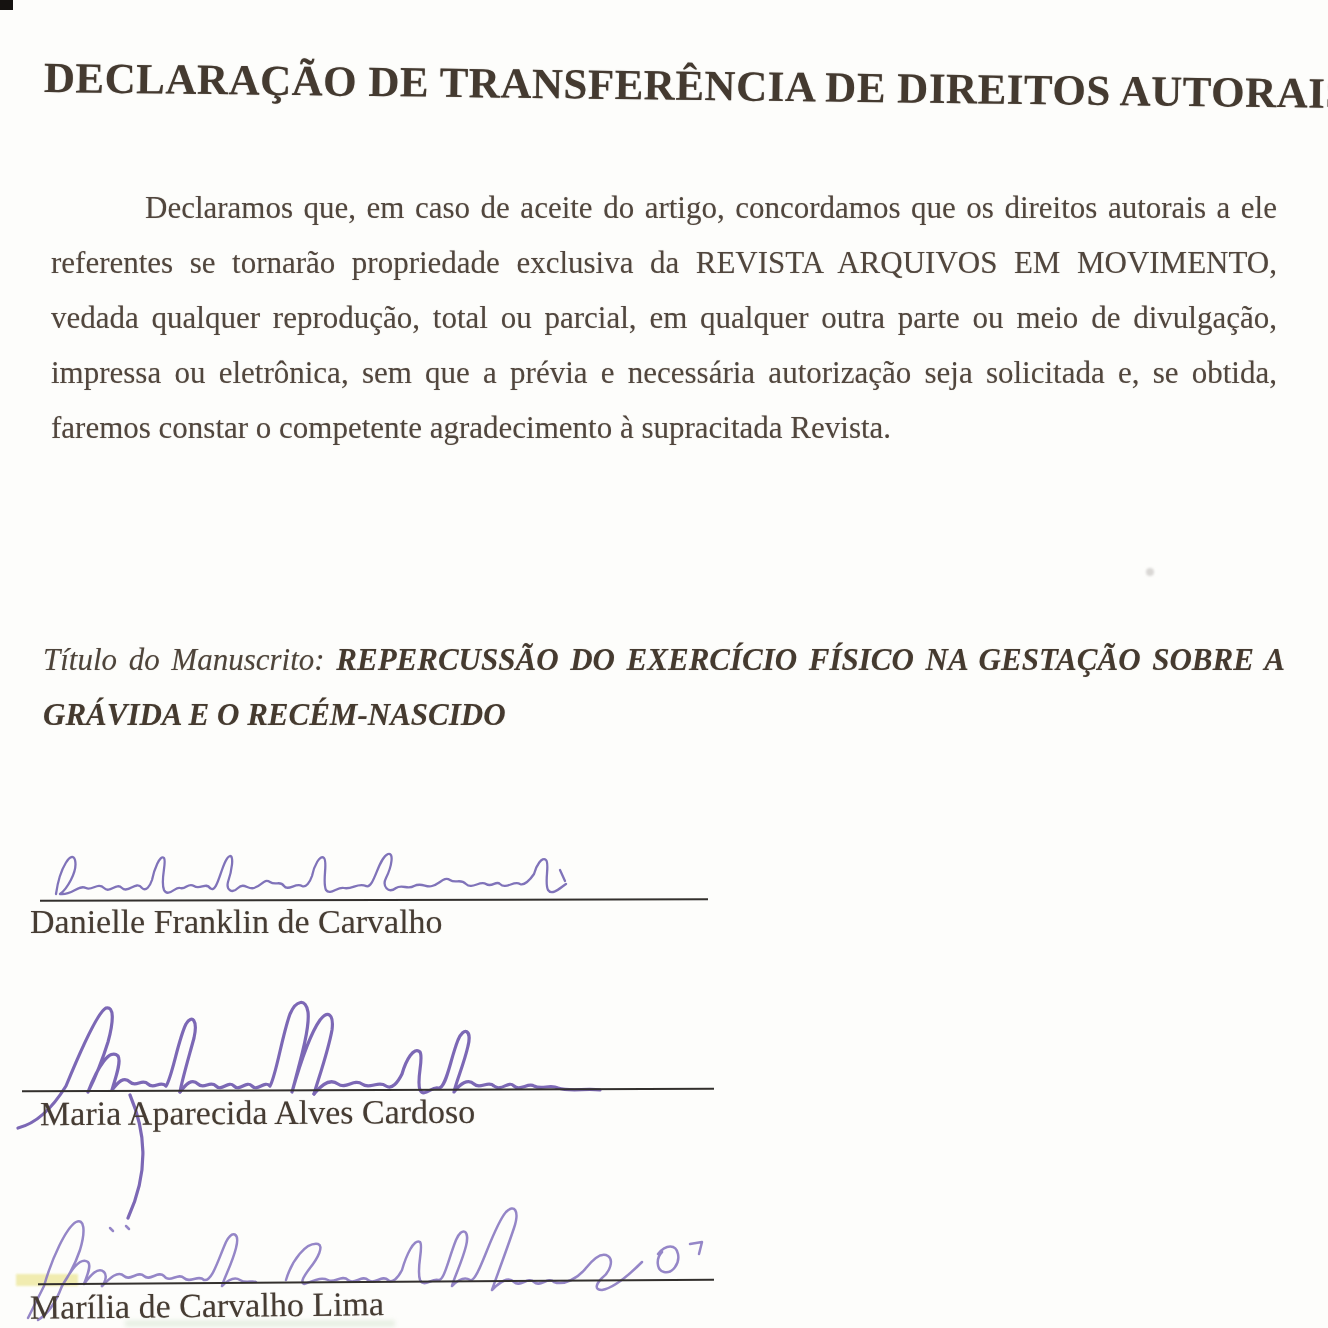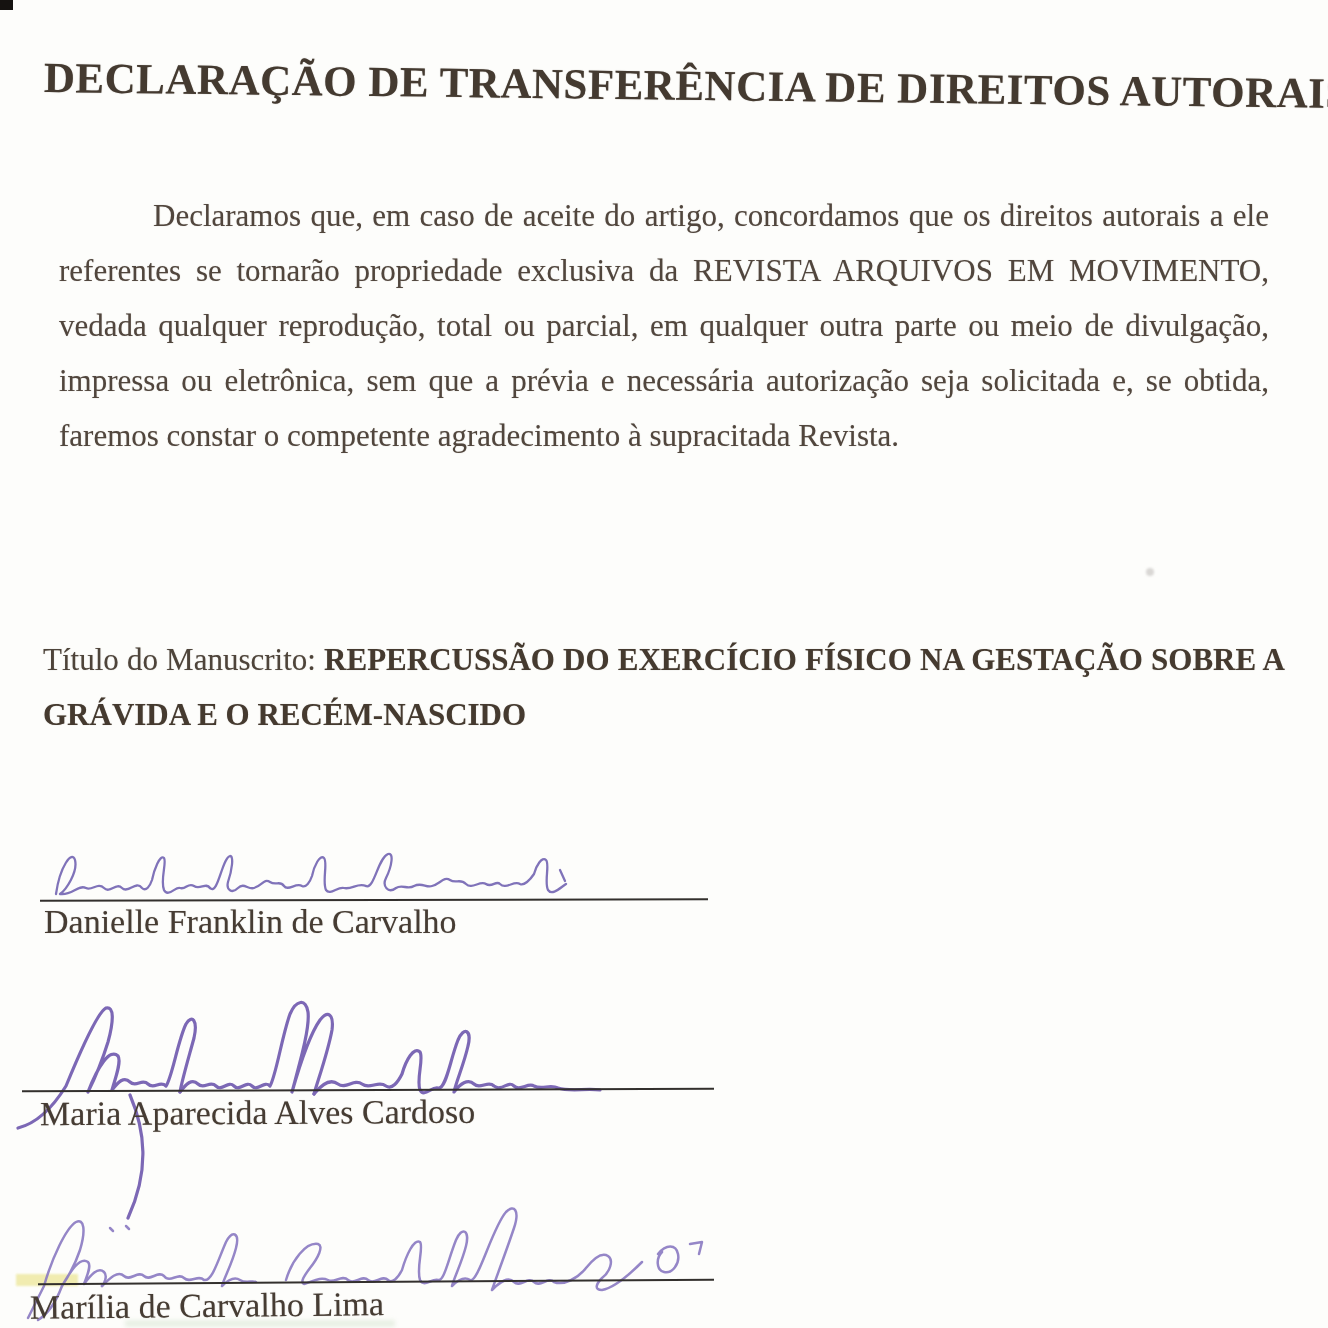--- a/index.html
+++ b/index.html
@@ -23,26 +23,27 @@
     transform:rotate(0.7deg);transform-origin:left center;
     text-shadow:0 0 1px rgba(68,58,48,0.45);
   }
   .body-text{
     position:absolute;left:43px;top:172px;width:1242px;
     font-size:31px;line-height:55px;
     text-align:justify;
     color:#51463d;
     text-shadow:0 0 1px rgba(81,70,61,0.35);
   }
-  .body-text p{margin:16px;text-indent:94px;}
+  .body-text p{margin:8px;text-indent:94px;}
   .manuscript-block{
     position:absolute;left:43px;top:632px;width:1242px;
     font-size:31px;line-height:55px;text-align:justify;
     color:#4e443a;
     text-shadow:0 0 1px rgba(78,68,58,0.35);
+    font-style:italic;
   }
   .manuscript-title{font-weight:bold;color:#453a2f;}
   .sig-line{
     position:absolute;height:2px;background:#33302d;
   }
   .sig-line-1{left:40px;top:899px;width:668px;transform:rotate(-0.15deg);}
   .sig-line-2{left:22px;top:1089px;width:692px;transform:rotate(-0.2deg);}
   .sig-line-3{left:38px;top:1281px;width:676px;transform:rotate(-0.4deg);}
   .highlight-yellow{
     position:absolute;left:16px;top:1274px;width:62px;height:12px;
@@ -55,21 +56,21 @@
   .speck{
     position:absolute;left:1146px;top:568px;width:8px;height:8px;
     background:#d9d7d4;border-radius:50%;filter:blur(1px);
   }
   .printed-name{
     position:absolute;
     font-size:34px;color:#463c33;
     text-shadow:0 0 1px rgba(70,60,51,0.4);
     white-space:nowrap;
   }
-  .printed-name-1{left:44px;top:903px;}
+  .printed-name-1{left:30px;top:903px;}
   .printed-name-2{left:40px;top:1094px;transform:rotate(-0.3deg);}
   .printed-name-3{left:30px;top:1287px;transform:rotate(-0.6deg);}
   .sig-svg{position:absolute;overflow:visible;}
   .sig-svg-1{left:48px;top:842px;}
   .sig-svg-2{left:10px;top:1000px;}
   .sig-svg-3{left:22px;top:1198px;}
   .sig-svg path{fill:none;stroke-linecap:round;stroke-linejoin:round;}
 </style>
 </head>
 <body>

